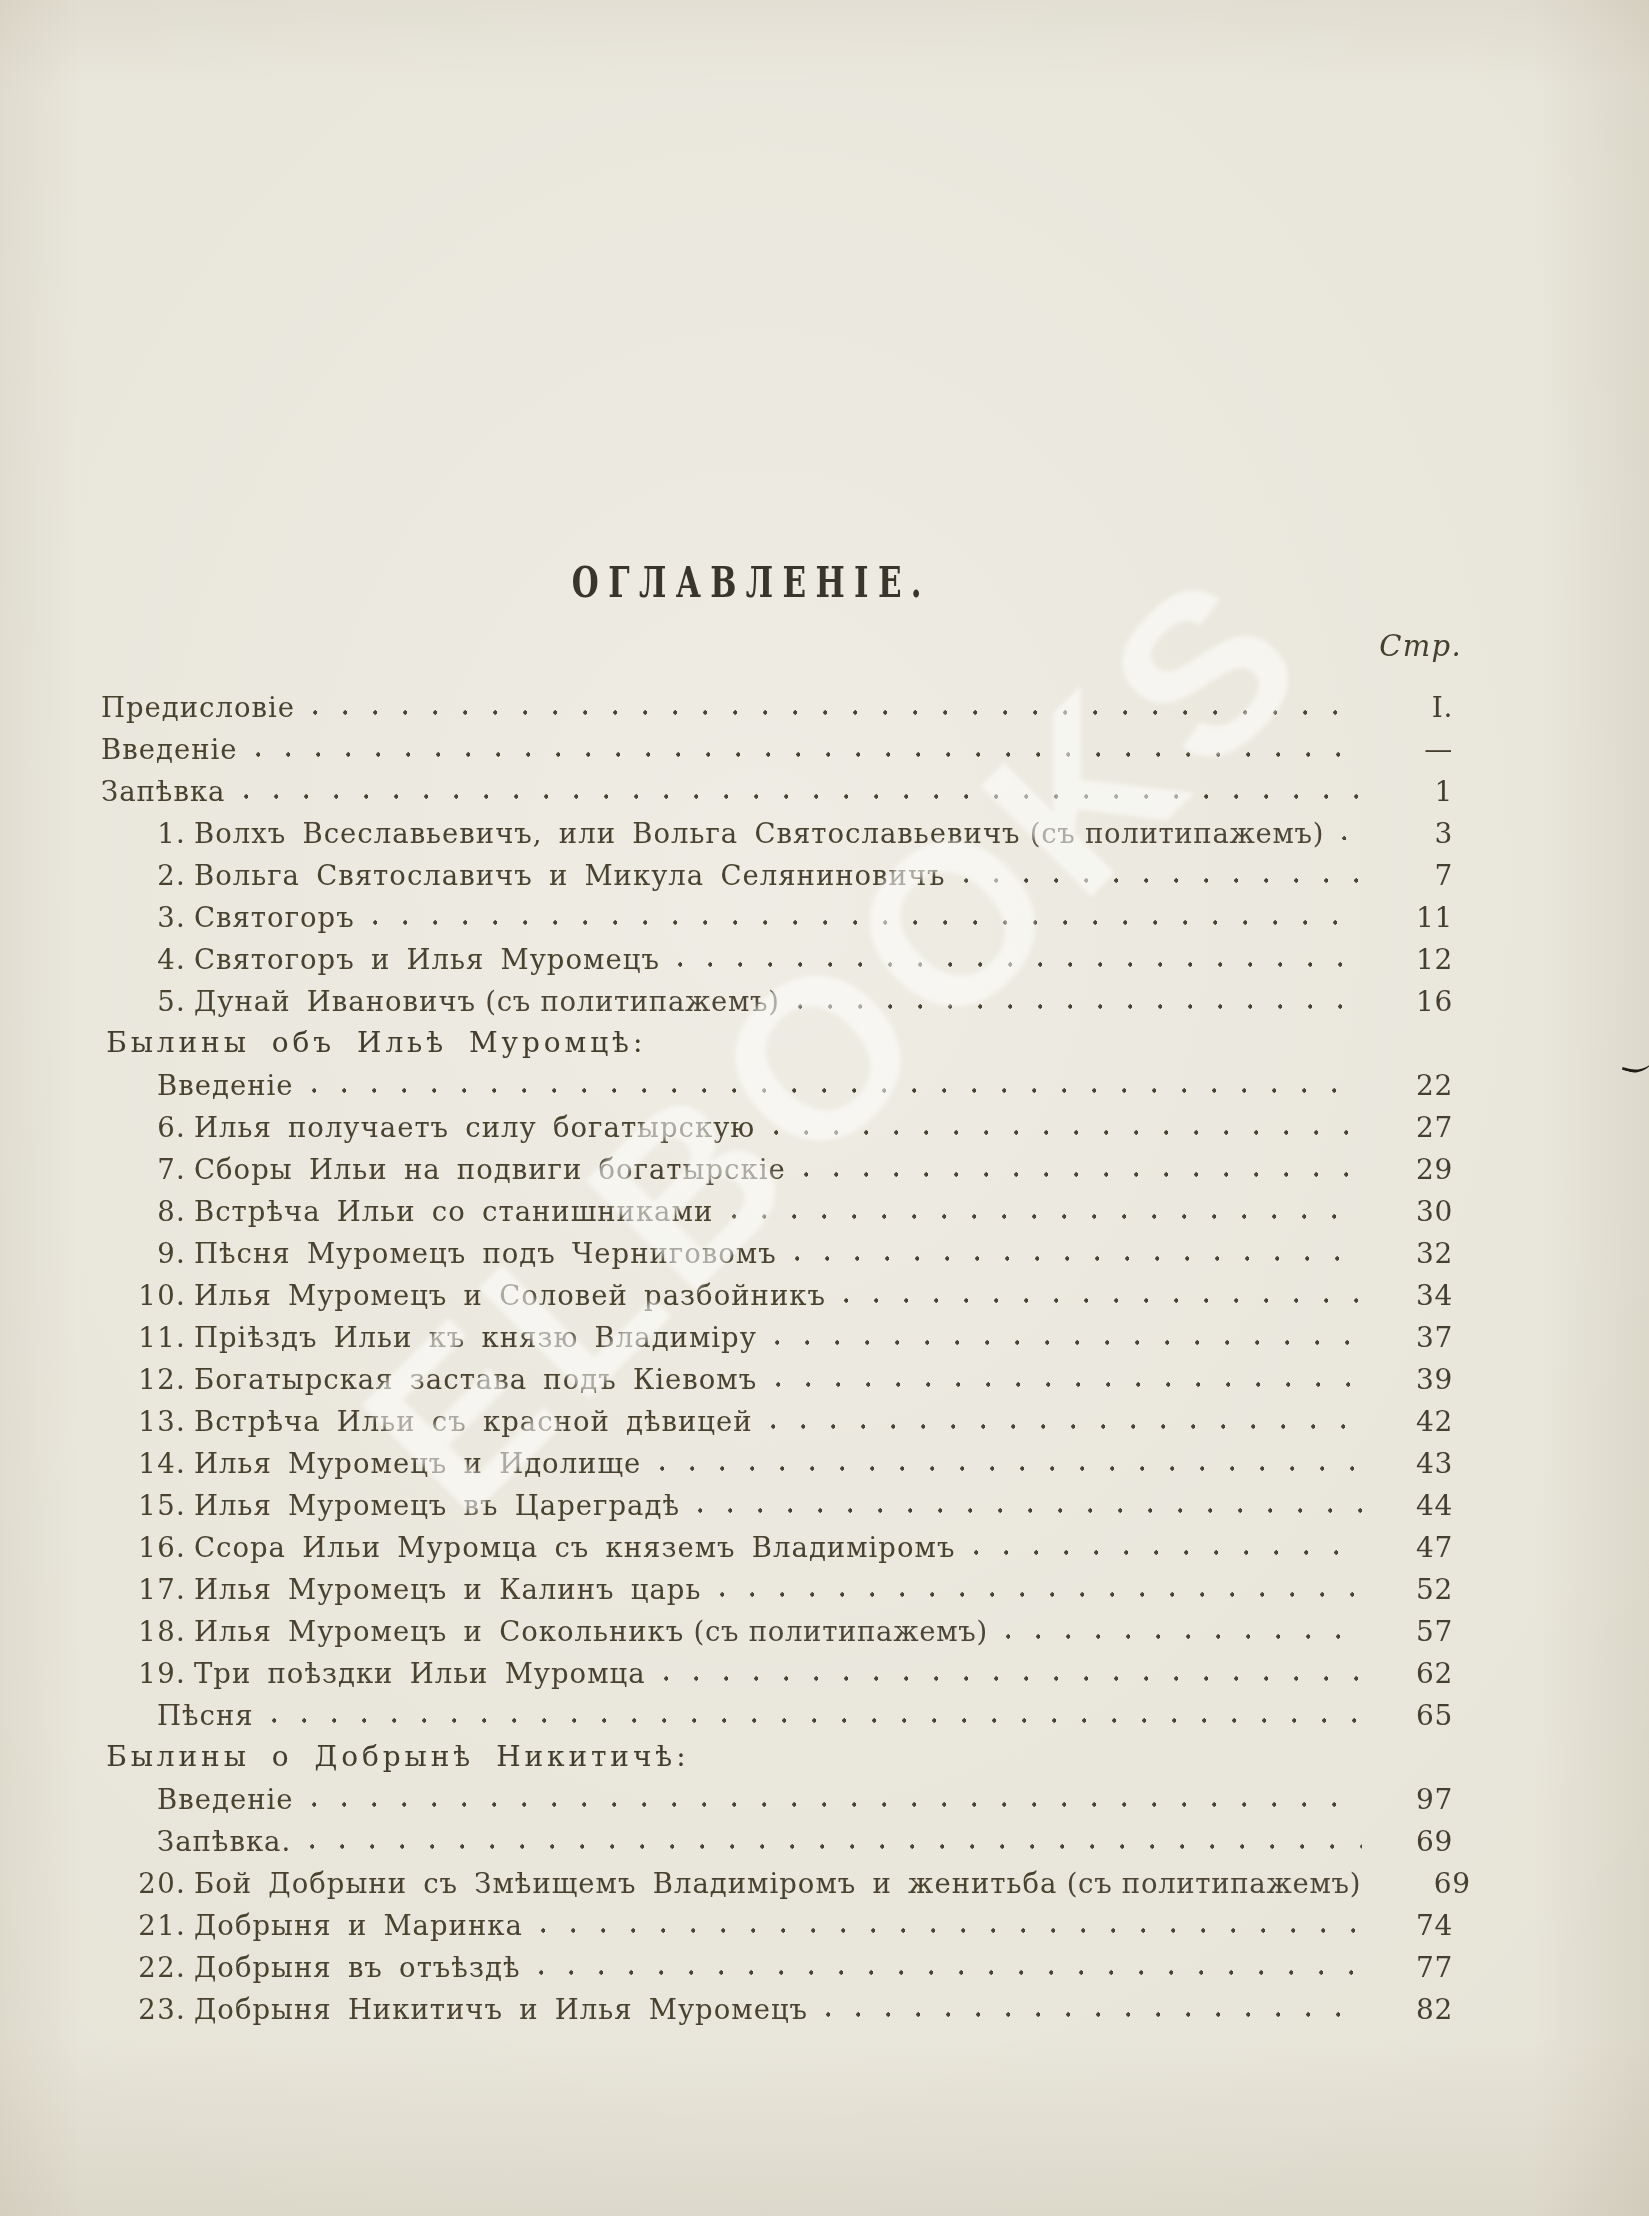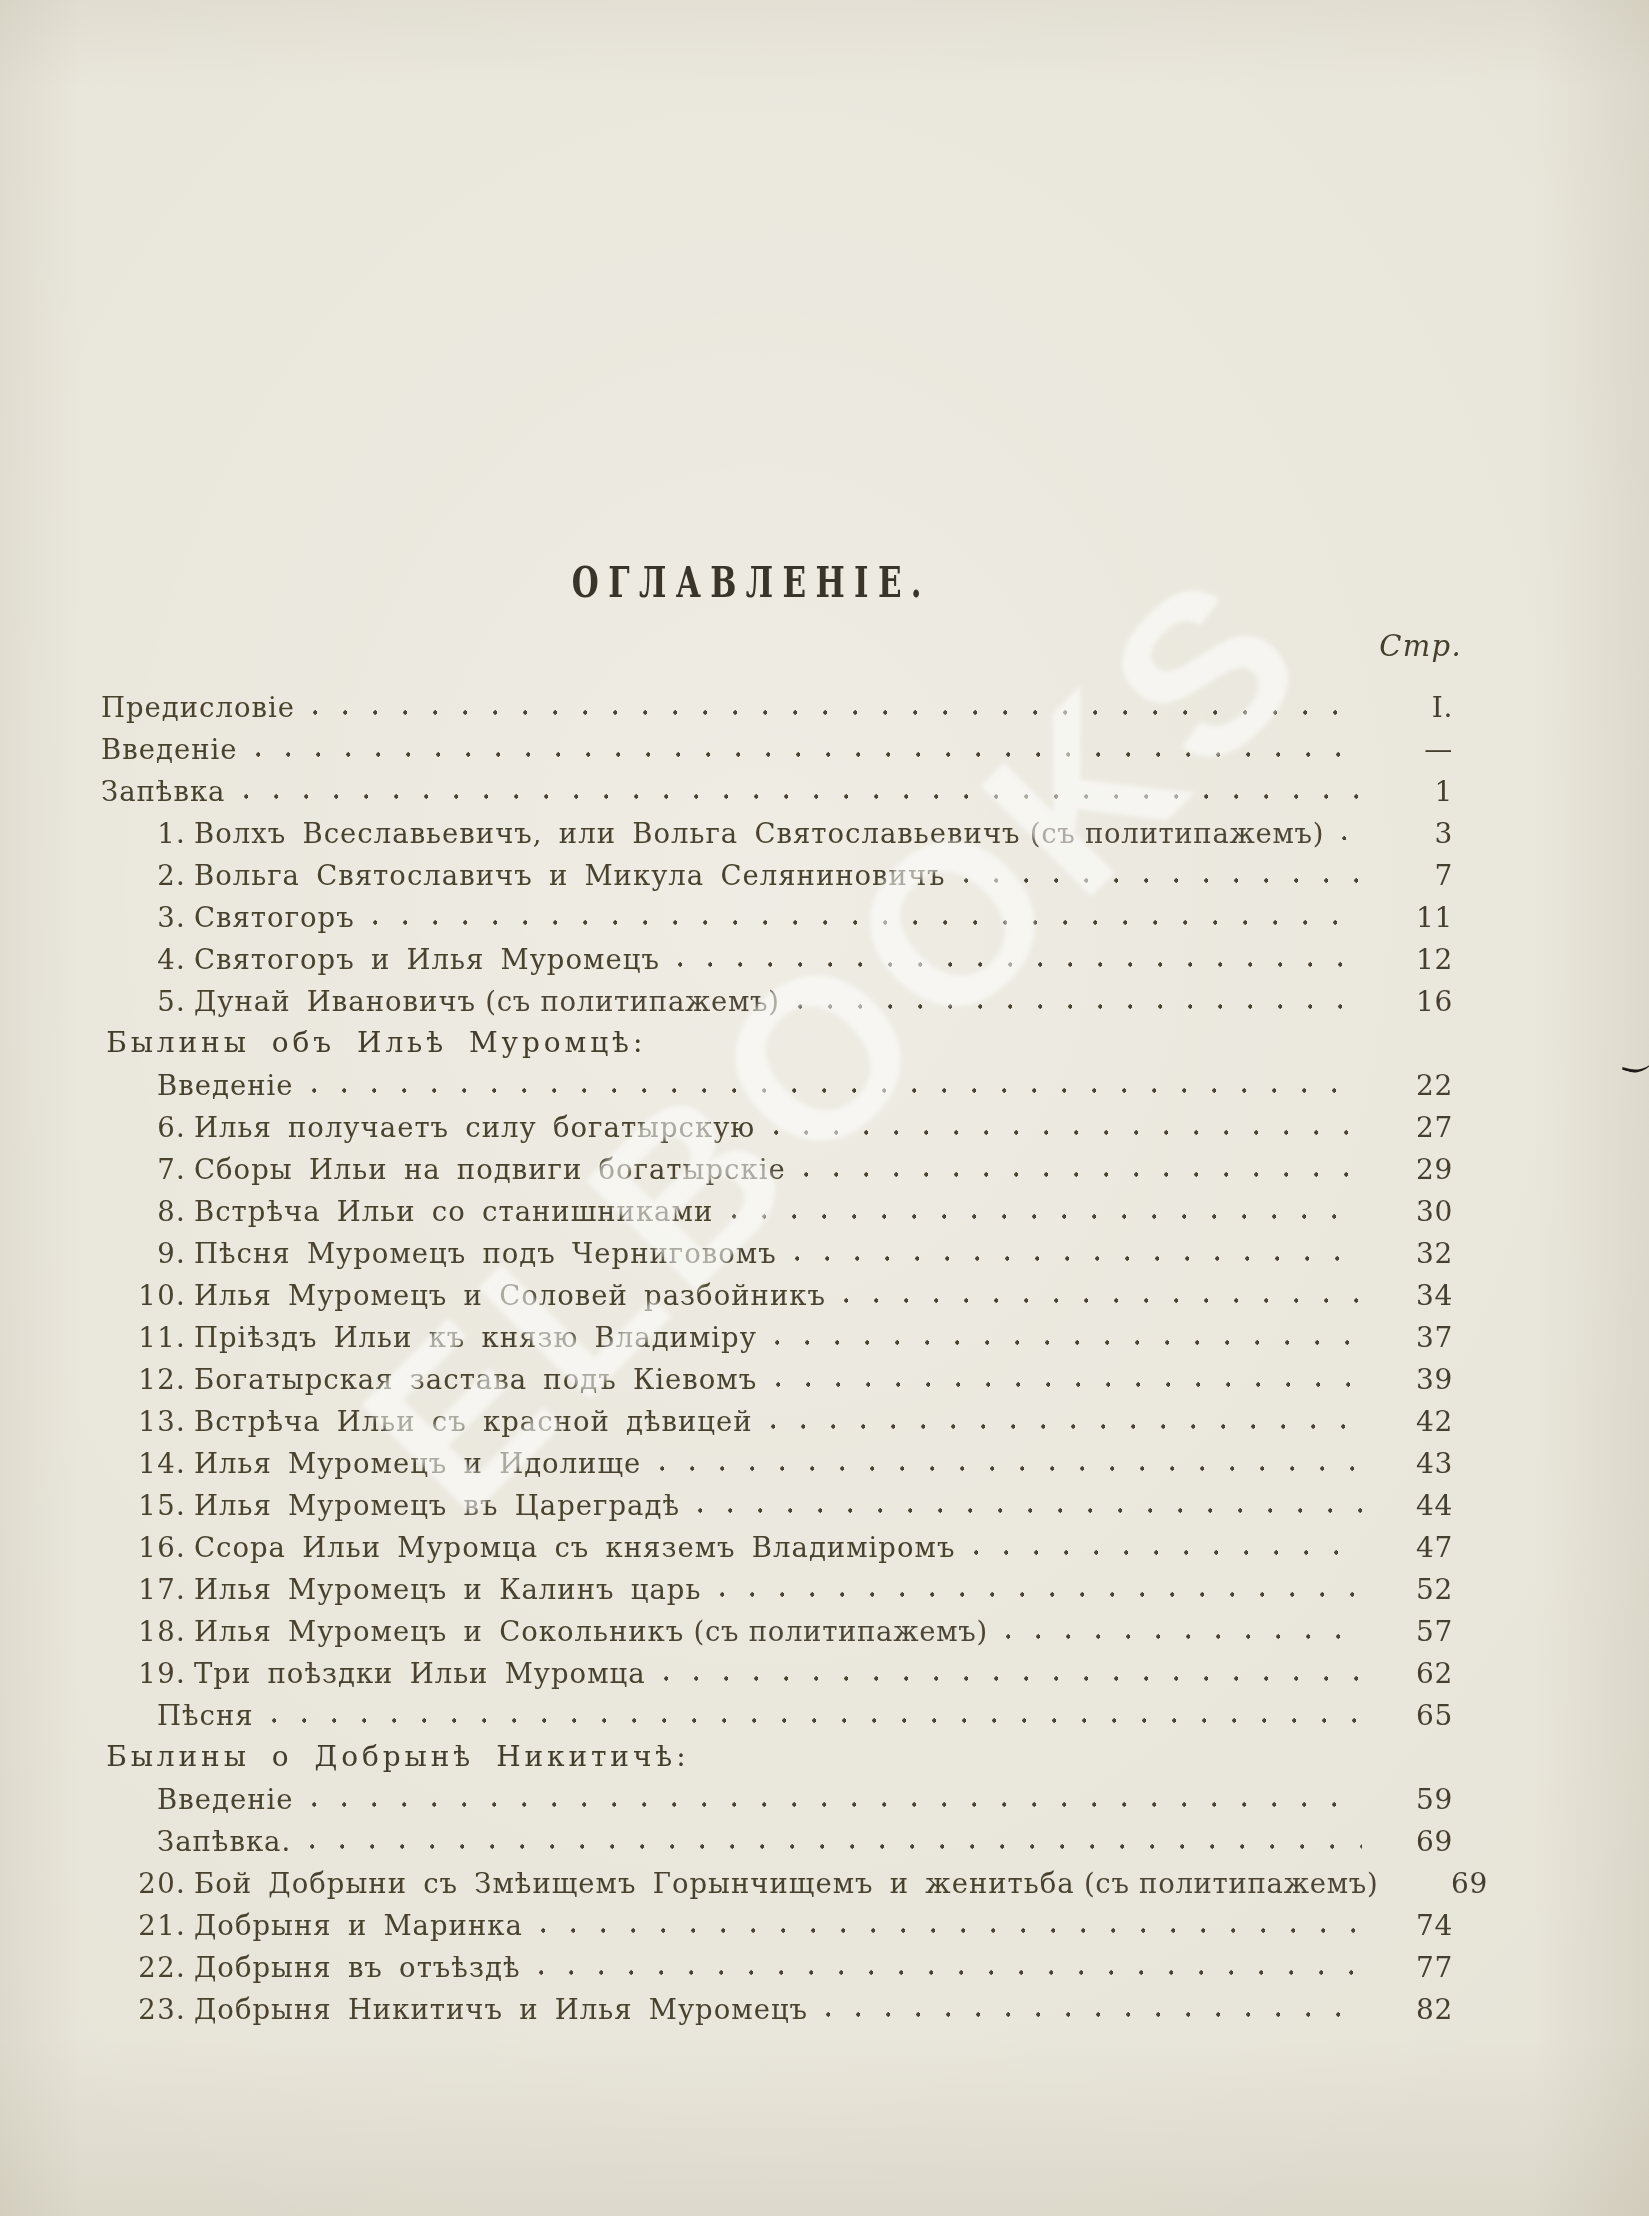--- a/index.html
+++ b/index.html
@@ -288,30 +288,30 @@
         <span class="lbl">Пѣсня</span>
         <div class="dots"></div>
         <span class="pg">65</span>
       </div>
       <div class="row header">
         <span class="lbl">Былины о Добрынѣ Никитичѣ:</span>
       </div>
       <div class="row sub">
         <span class="lbl">Введеніе</span>
         <div class="dots"></div>
-        <span class="pg">59</span>
+        <span class="pg">97</span>
       </div>
       <div class="row sub">
         <span class="lbl">Запѣвка.</span>
         <div class="dots"></div>
         <span class="pg">69</span>
       </div>
       <div class="row num-row">
         <span class="num">20.</span>
-        <span class="lbl">Бой Добрыни съ Змѣищемъ Горынчищемъ и женитьба</span>
+        <span class="lbl">Бой Добрыни съ Змѣищемъ Владиміромъ и женитьба</span>
         <span class="ital">(съ политипажемъ)</span>
         <div class="dots"></div>
         <span class="pg">69</span>
       </div>
       <div class="row num-row">
         <span class="num">21.</span>
         <span class="lbl">Добрыня и Маринка</span>
         <div class="dots"></div>
         <span class="pg">74</span>
       </div>

